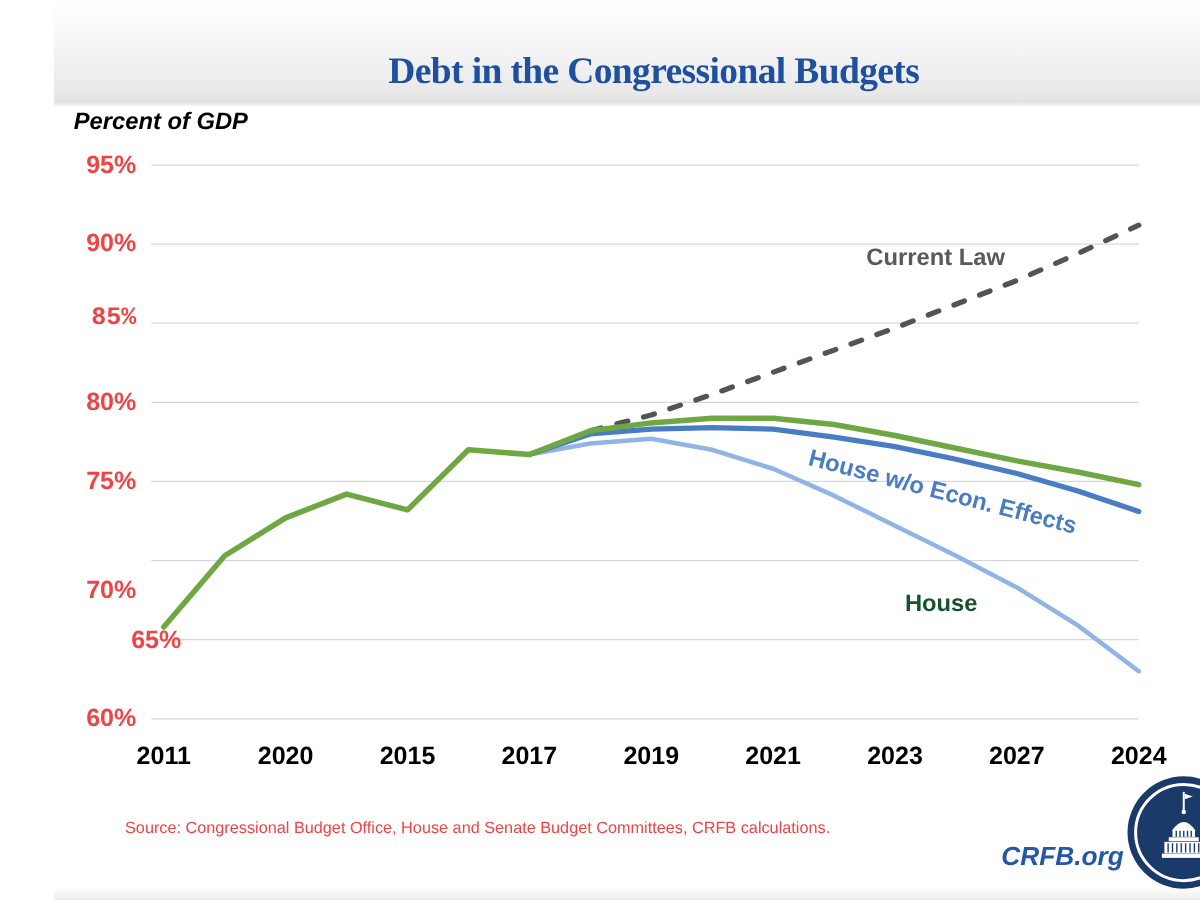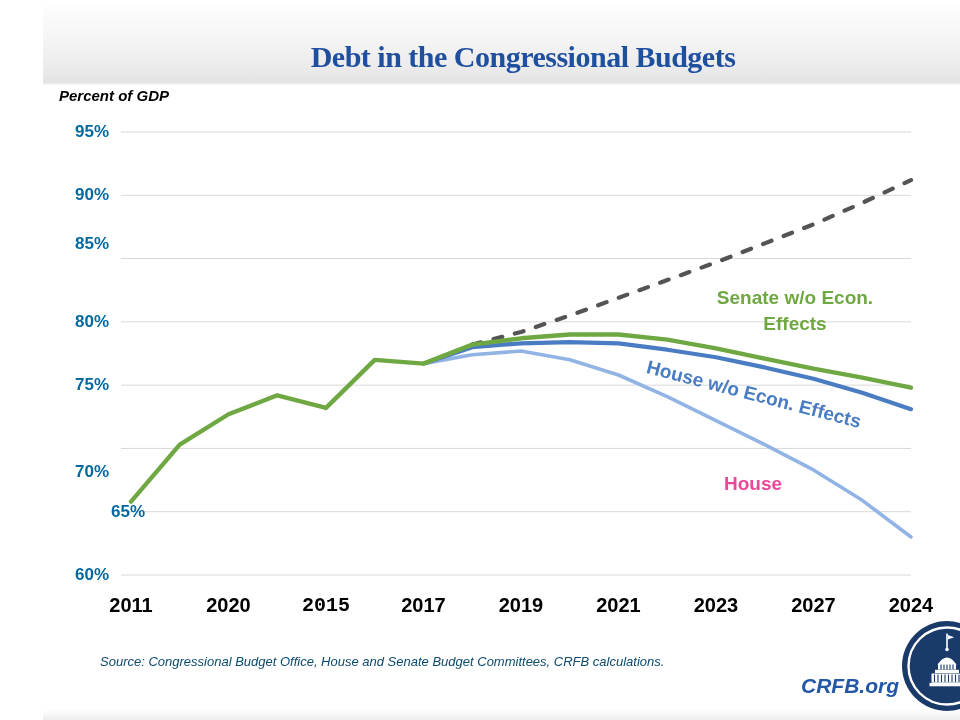--- a/index.html
+++ b/index.html
@@ -12,41 +12,41 @@
     position:absolute;left:0;top:0;width:960px;height:83px;
     background:linear-gradient(180deg,#ffffff 0%,#f4f4f4 50%,#e9e9e9 88%,#e2e2e2 100%);
     box-shadow:0 1px 2px rgba(0,0,0,0.10);
   }
   .page-title{
     position:absolute;left:0;top:40px;width:960px;text-align:center;
     font-family:"Liberation Serif", serif;font-weight:bold;font-size:30px;
     letter-spacing:-0.5px;
   }
   .axis-note{
-    position:absolute;left:16px;top:87px;font-size:15px;font-weight:bold;font-style:italic;color:#000;
+    position:absolute;left:16px;top:87px;font-size:19px;font-weight:bold;font-style:italic;color:#000;
   }
   .chart-layer{position:absolute;left:0;top:0;width:960px;height:720px;}
   .ytick{
     position:absolute;left:0;width:66px;text-align:right;height:28px;line-height:28px;
-    font-size:17px;font-weight:bold;color:#0369a1;
+    font-size:20px;font-weight:bold;color:#ef4444;
   }
   .xtick{
     position:absolute;width:80px;margin-left:-40px;text-align:center;top:594px;height:26px;
     font-size:20px;font-weight:bold;color:#000;
   }
   .anno{position:absolute;font-weight:bold;font-size:19px;line-height:26px;}
   .anno-current-law{left:638px;top:194px;width:135px;text-align:center;}
   .anno-senate{left:656px;top:285px;width:192px;text-align:center;}
   .anno-house-wo{
     left:604px;top:354px;width:252px;height:26px;white-space:nowrap;
     transform:rotate(14.5deg);transform-origin:left center;
   }
   .anno-house{left:668px;top:471px;width:84px;text-align:center;}
   .footer-source{
-    position:absolute;left:57px;top:654px;font-size:13px;font-style:italic;color:#0c4a6e;
+    position:absolute;left:57px;top:654px;font-size:13px;color:#ef4444;
   }
   .crfb-site{
     position:absolute;left:748px;top:674px;width:108px;text-align:right;
     font-size:21px;font-weight:bold;font-style:italic;
   }
   .logo{position:absolute;left:857px;top:619px;width:94px;height:94px;}
   .bottom-fade{
     position:absolute;left:0;bottom:0;width:960px;height:10px;
     background:linear-gradient(180deg,rgba(255,255,255,0),#ececec);
   }
@@ -71,42 +71,42 @@
         <line x1="78" x2="868" y1="511.7142857142857" y2="511.7142857142857" stroke="#D8D8D8" stroke-width="1"></line>
         <line x1="78" x2="868" y1="575" y2="575" stroke="#D8D8D8" stroke-width="1"></line>
         <polyline points="429.25,344.64 478,331.9828571428571 526.75,315.5285714285714 575.5,297.8085714285713 624.25,280.08857142857147 673,262.3685714285714 721.75,243.38285714285712 770.5,224.3971428571428 819.25,202.87999999999994 868,180.0971428571428" fill="none" stroke="#545454" stroke-width="4.2" stroke-linejoin="round" stroke-linecap="round" stroke-dasharray="9 13"></polyline>
         <polyline points="380.5,363.62571428571425 429.25,354.76571428571424 478,350.9685714285714 526.75,359.8285714285714 575.5,375.01714285714286 624.25,396.5342857142858 673,420.5828571428571 721.75,444.6314285714286 770.5,469.9457142857143 819.25,500.32285714285706 868,537.0285714285715" fill="none" stroke="#92B4E4" stroke-width="3.6" stroke-linejoin="round" stroke-linecap="round"></polyline>
         <polyline points="380.5,363.62571428571425 429.25,347.1714285714286 478,343.37428571428575 526.75,342.10857142857134 575.5,343.37428571428575 624.25,349.70285714285717 673,357.29714285714283 721.75,367.4228571428571 770.5,378.8142857142857 819.25,392.73714285714277 868,409.1914285714286" fill="none" stroke="#4A7CC4" stroke-width="4.2" stroke-linejoin="round" stroke-linecap="round"></polyline>
         <polyline points="88,501.58857142857147 136.75,444.6314285714286 185.5,414.2542857142857 234.25,395.26857142857136 283,407.92571428571426 331.75,359.8285714285714 380.5,363.62571428571425 429.25,344.64 478,338.31142857142856 526.75,334.51428571428573 575.5,334.51428571428573 624.25,339.5771428571429 673,348.4371428571428 721.75,358.5628571428572 770.5,368.68857142857144 819.25,377.54857142857145 868,387.6742857142857" fill="none" stroke="#6FA843" stroke-width="4.4" stroke-linejoin="round" stroke-linecap="round"></polyline>
       </svg>
     <div id="ylabels">
         <div class="ytick" style="top: 118px;">95%</div>
         <div class="ytick" style="top: 181.286px;">90%</div>
-        <div class="ytick" style="top: 230px;">85%</div>
+        <div class="ytick" style="top: 241px; font-family: Liberation Mono, monospace;">85%</div>
         <div class="ytick" style="top: 307.857px;">80%</div>
         <div class="ytick" style="top: 371.143px;">75%</div>
         <div class="ytick" style="top: 458px;">70%</div>
         <div class="ytick" style="top: 497.714px; padding-left: 36px;">65%</div>
         <div class="ytick" style="top: 561px;">60%</div>
       </div>
     <div id="xlabels">
         <div class="xtick" style="left: 88px;">2011</div>
         <div class="xtick" style="left: 185.5px;">2020</div>
-        <div class="xtick" style="left: 283px; font-family: Liberation Mono, monospace;">2015</div>
+        <div class="xtick" style="left: 283px;">2015</div>
         <div class="xtick" style="left: 380.5px;">2017</div>
         <div class="xtick" style="left: 478px;">2019</div>
         <div class="xtick" style="left: 575.5px; text-align: center;">2021</div>
         <div class="xtick" style="left: 673px;">2023</div>
         <div class="xtick" style="left: 770.5px;">2027</div>
         <div class="xtick" style="left: 868px;">2024</div>
       </div>
 
-    <div class="anno anno-senate" id="lbl-senate" style="color: rgb(111, 168, 67);">Senate w/o Econ. Effects</div>
+    <div class="anno anno-current-law" id="lbl-current" style="color: rgb(89, 89, 89);">Current Law</div>
     <div class="anno anno-house-wo" id="lbl-house-wo" style="color: rgb(74, 124, 196);">House w/o Econ. Effects</div>
-    <div class="anno anno-house" id="lbl-house" style="color: #ec4899; text-align: center;">House</div>
+    <div class="anno anno-house" id="lbl-house" style="color: #14532d; text-align: center;">House</div>
   </div>
 
   <div class="footer-source">Source: Congressional Budget Office, House and Senate Budget Committees, CRFB calculations.</div>
   <div class="crfb-site" id="crfb-site" style="color: rgb(35, 87, 167);">CRFB.org</div>
 
   <svg class="logo" viewBox="0 0 94 94">
     <circle cx="47" cy="47" r="45" fill="#1A3A69"></circle>
     <circle cx="47" cy="47" r="38.5" fill="none" stroke="#ffffff" stroke-width="2.4"></circle>
     <g fill="#ffffff">
       <rect x="46.2" y="14.5" width="1.6" height="15"></rect>

